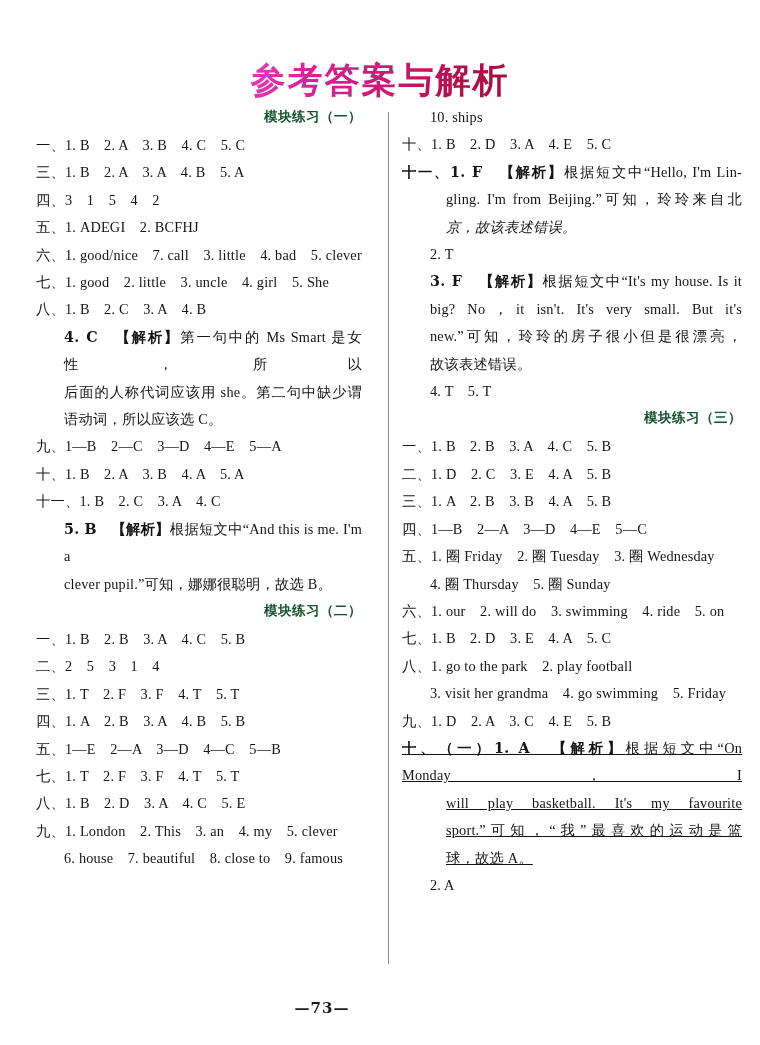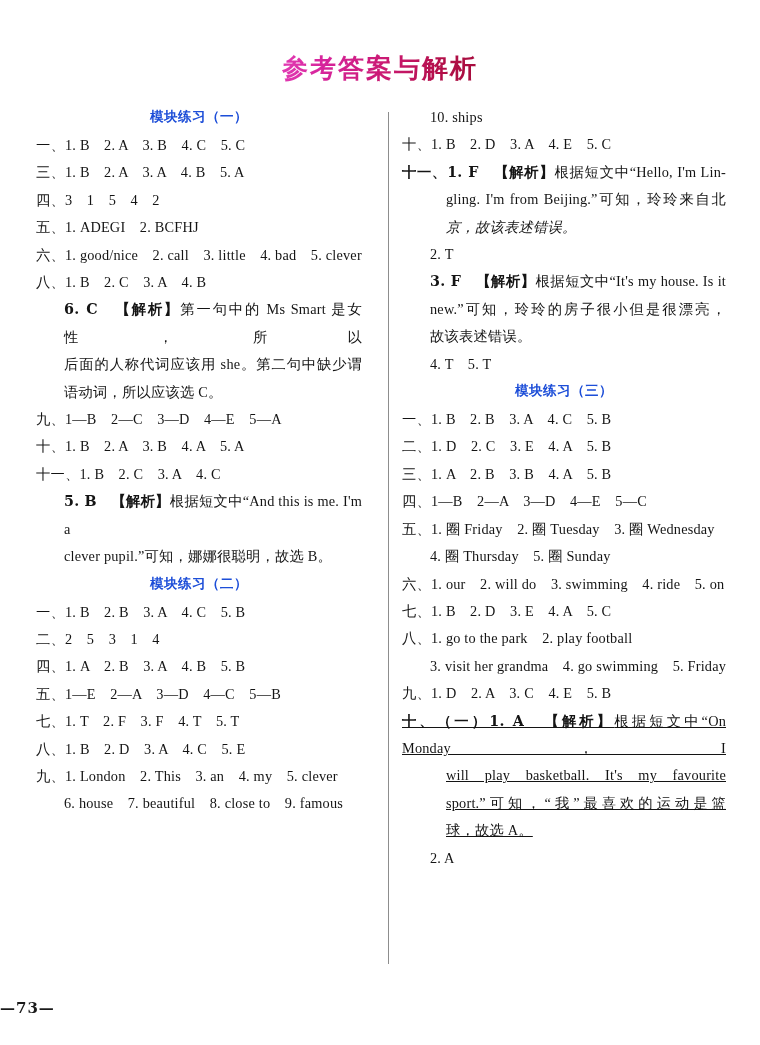--- a/index.html
+++ b/index.html
@@ -27,21 +27,21 @@
     position: absolute;
     top: 34px;
     left: 0;
     width: 760px;
     text-align: center;
   }
   .doc-title {
     display: inline-block;
     font-family: "DejaVu Serif", "Liberation Serif", serif;
     font-weight: 700;
-    font-size: 26px;
+    font-size: 35px;
     letter-spacing: 2px;
     background-image: linear-gradient(100deg, #e23bb4 0%, #d6249b 22%, #c9196f 55%, #b30f49 80%, #a50c3c 100%);
     -webkit-background-clip: text;
     background-clip: text;
     color: transparent;
     -webkit-text-fill-color: transparent;
     text-shadow: none;
   }
 
   
@@ -52,38 +52,38 @@
     width: 760px;
     height: 862px;
     display: flex;
   }
   .col {
     width: 380px;
     box-sizing: border-box;
     padding: 0 18px 0 36px;
   }
   .col.right {
-    padding: 0 34px 0 22px;
+    padding: 0 18px 0 22px;
   }
   .divider {
     position: absolute;
     left: 388px;
     top: 8px;
     width: 1px;
     height: 852px;
     background: #8d8d8d;
   }
 
   
   .sec-head {
-    text-align: center;
+    text-align: right;
     font-family: "DejaVu Sans", "Liberation Sans", sans-serif;
     font-weight: 700;
     font-size: 13.5px;
-    color: #1d4ed8;
+    color: #14532d;
     letter-spacing: 0.5px;
     margin: 2px 0 6px 0;
     line-height: 20px;
   }
 
   
   .line {
     font-size: 14.3px;
     line-height: 27.4px;
     white-space: nowrap;
@@ -120,21 +120,21 @@
     font-family: "DejaVu Serif", "Liberation Serif", serif;
     font-weight: 700;
   }
 
   
   .footer {
     position: absolute;
     bottom: 28px;
     left: 0;
     width: 644px;
-    text-align: left;
+    text-align: center;
     font-family: "DejaVu Serif", "Liberation Serif", serif;
     font-weight: 700;
     font-size: 15px;
     color: #1a1a1a;
     letter-spacing: 1px;
   }
 </style>
 </head>
 <body>
 
@@ -147,42 +147,44 @@
   <div class="columns">
 
     <div class="col left">
 
       <div class="sec-head">模块练习（一）</div>
 
       <div class="line">一、1. B　2. A　3. B　4. C　5. C</div>
       <div class="line">三、1. B　2. A　3. A　4. B　5. A</div>
       <div class="line">四、3　1　5　4　2</div>
       <div class="line">五、1. ADEGI　2. BCFHJ</div>
-      <div class="line">六、1. good/nice　2. call　3. little　4. bad　5. clever</div>
+      <div class="line">六、1. good/nice　7. call　3. little　4. bad　5. clever</div>
+      <div class="line">七、1. good　2. little　3. uncle　4. girl　5. She</div>
       <div class="line">八、1. B　2. C　3. A　4. B</div>
 
       <div class="para">
-        <span class="jw"><span class="bold">6. C　【解析】</span><span>第一句中的 Ms Smart 是女性，所以</span></span>
+        <span class="jw"><span class="bold">4. C　【解析】</span><span>第一句中的 Ms Smart 是女性，所以</span></span>
         <span class="jw">后面的人称代词应该用 she。第二句中缺少谓</span>
         <span class="jw last">语动词，所以应该选 C。</span>
       </div>
 
       <div class="line">九、1—B　2—C　3—D　4—E　5—A</div>
       <div class="line">十、1. B　2. A　3. B　4. A　5. A</div>
       <div class="line">十一、1. B　2. C　3. A　4. C</div>
 
       <div class="para">
         <span class="jw"><span class="bold">5. B　【解析】</span><span>根据短文中“And this is me. I'm a</span></span>
         <span class="jw last">clever pupil.”可知，娜娜很聪明，故选 B。</span>
       </div>
 
       <div class="sec-head">模块练习（二）</div>
 
       <div class="line">一、1. B　2. B　3. A　4. C　5. B</div>
       <div class="line">二、2　5　3　1　4</div>
+      <div class="line">三、1. T　2. F　3. F　4. T　5. T</div>
       <div class="line">四、1. A　2. B　3. A　4. B　5. B</div>
       <div class="line">五、1—E　2—A　3—D　4—C　5—B</div>
       <div class="line">七、1. T　2. F　3. F　4. T　5. T</div>
       <div class="line">八、1. B　2. D　3. A　4. C　5. E</div>
       <div class="line">九、1. London　2. This　3. an　4. my　5. clever</div>
       <div class="line indent">6. house　7. beautiful　8. close to　9. famous</div>
 
     </div>
 
     <div class="divider"></div>
@@ -195,20 +197,21 @@
       <div class="para hang" style="padding-left:0;">
         <span class="jw"><span class="bold">十一、1. F　【解析】</span><span>根据短文中“Hello, I'm Lin-</span></span>
         <span class="jw" style="padding-left:44px; box-sizing:border-box; display:block;">gling. I'm from Beijing.”可知，玲玲来自北</span>
         <span class="jw last" style="padding-left:44px; box-sizing:border-box; display:block;font-style:italic;">京，故该表述错误。</span>
       </div>
 
       <div class="line indent">2. T</div>
 
       <div class="para">
         <span class="jw"><span class="bold">3. F　【解析】</span><span>根据短文中“It's my house. Is it</span></span>
+        <span class="jw">big? No，it isn't. It's very small. But it's</span>
         <span class="jw">new.”可知，玲玲的房子很小但是很漂亮，</span>
         <span class="jw last">故该表述错误。</span>
       </div>
 
       <div class="line indent">4. T　5. T</div>
 
       <div class="sec-head">模块练习（三）</div>
 
       <div class="line">一、1. B　2. B　3. A　4. C　5. B</div>
       <div class="line">二、1. D　2. C　3. E　4. A　5. B</div>

